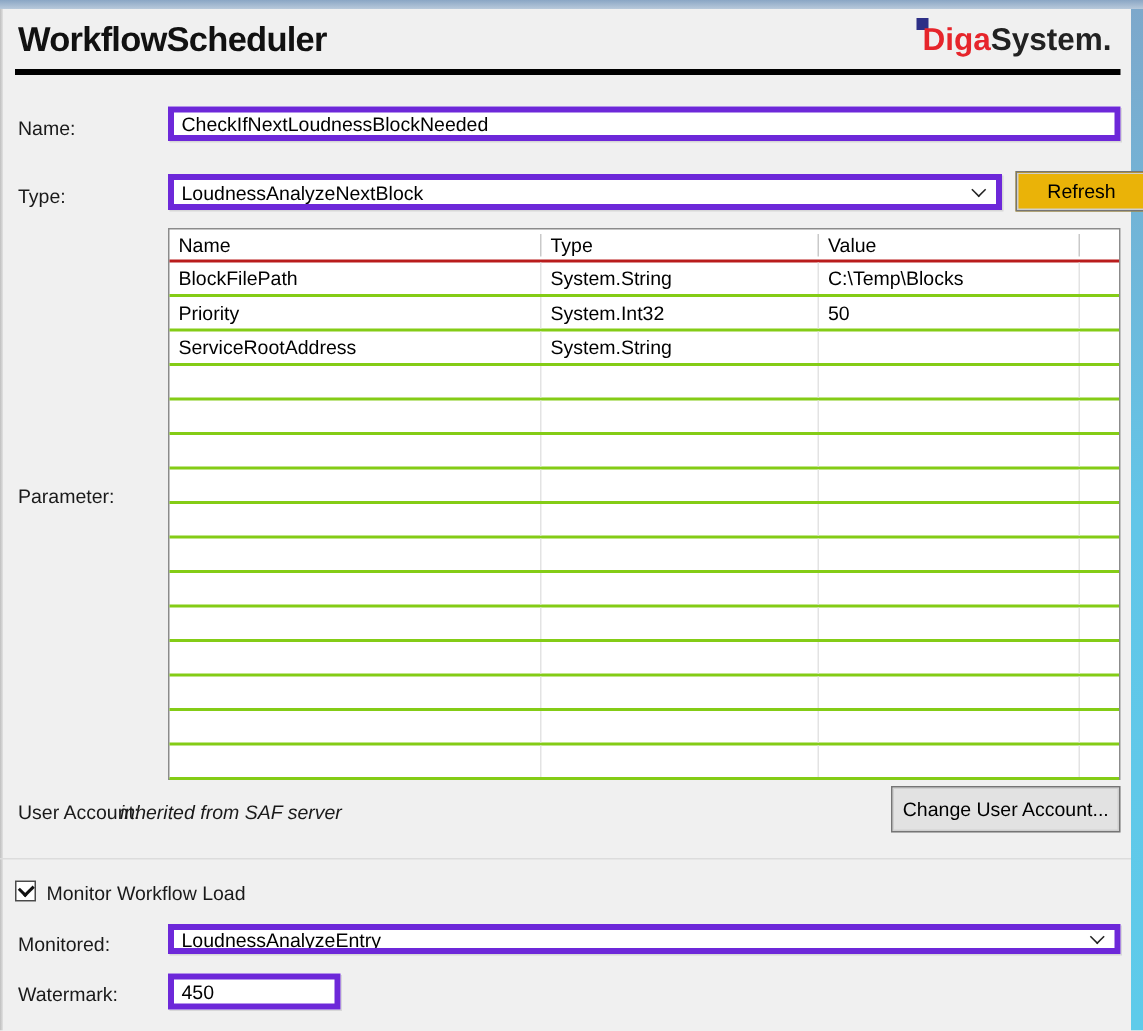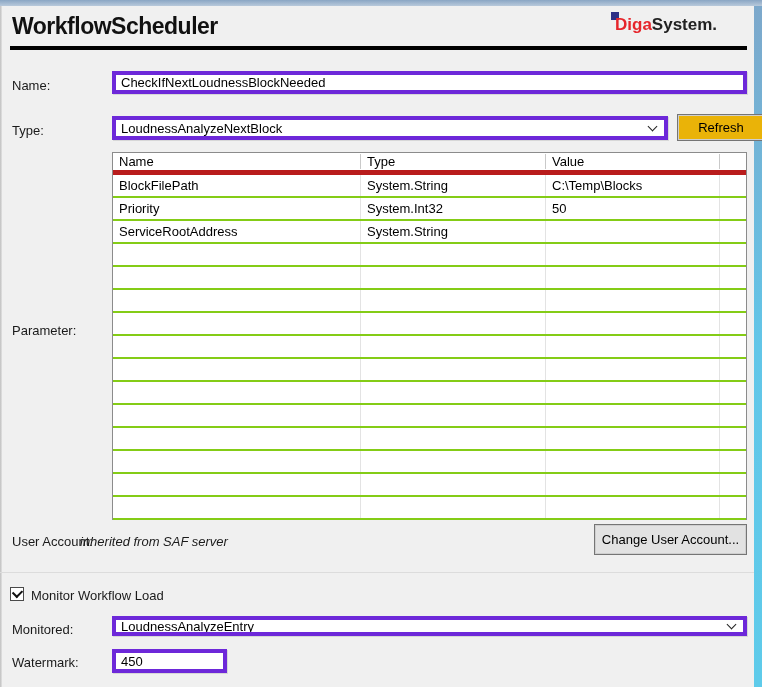--- a/index.html
+++ b/index.html
@@ -13,21 +13,21 @@
   .right-strip { position:absolute; left:754px; top:6px; width:8px; height:681px;
     background:linear-gradient(#7da8cb,#62c6e8,#5ecbea); }
   .left-strip { position:absolute; left:0; top:6px; width:2px; height:681px;
     background:linear-gradient(90deg,#bfbfbf,#e2e2e2); }
 
   .page-title { position:absolute; left:12px; top:13px; font-size:23px; font-weight:bold;
     color:#111; letter-spacing:-0.5px; }
 
   .brand { position:absolute; left:610px; top:12px; height:30px; }
   .brand-flag { position:absolute; left:1px; top:0px; width:8px; height:8px; background:#2d2f86; }
-  .brand-text { position:absolute; left:5px; top:3px; font-size:17px; font-weight:bold; white-space:nowrap; }
+  .brand-text { position:absolute; left:5px; top:3px; font-size:21px; font-weight:bold; white-space:nowrap; }
   .brand-diga { color:#e6252b; }
   .brand-system { color:#222; }
 
   .black-rule { position:absolute; left:10px; top:46px; width:737px; height:4px; background:#000; }
 
   .lbl { position:absolute; font-size:13px; color:#1a1a1a; white-space:nowrap; }
 
   .tbox { position:absolute; background:#fff; border:4px solid #6d28d9; font-size:13px;
     color:#000; padding-left:5px; white-space:nowrap; overflow:hidden;
     display:flex; align-items:center; box-shadow:1px 1px 0 rgba(0,0,0,0.10); }
@@ -40,21 +40,21 @@
   .btn { position:absolute; background:#e2e2e2; border:1px solid #757575; font-size:13px;
     color:#000; display:flex; align-items:center; justify-content:center; cursor:default;
     box-shadow:inset 0 0 0 1px #cfcfcf; }
   .btn-refresh { left:677px; top:114px; width:88px; height:27px; background:#eab308; }
   .btn-change { left:594px; top:524px; width:153px; height:31px; }
 
   
   .ptable { position:absolute; left:112px; top:152px; width:635px; height:368px;
     background:#fff; border:1px solid #8b8b8b; display:flex; flex-direction:column;
     font-size:13px; color:#000; }
-  .thead { display:flex; height:22px; border-bottom:5px solid #b91c1c; flex:none;align-items:center; }
+  .thead { display:flex; height:22px; border-bottom:2px solid #b91c1c; flex:none;align-items:center; }
   .th { display:flex; align-items:center; padding-left:6px; border-right:1px solid #c9c9c9; }
   .trow { display:flex; height:23px; border-bottom:2px solid #84cc16; flex:none; }
   .td { display:flex; align-items:center; padding-left:6px; border-right:1px solid #e3e3e3;
     white-space:nowrap; overflow:hidden; }
   .c-name { width:248px; } .c-type { width:185px; } .c-value { width:174px; }
   .c-extra { flex:1; border-right:none; }
 
   .italic-val { font-style:italic; }
 
   .divider { position:absolute; left:0; top:572px; width:754px; height:1px; background:#dcdcdc; }

